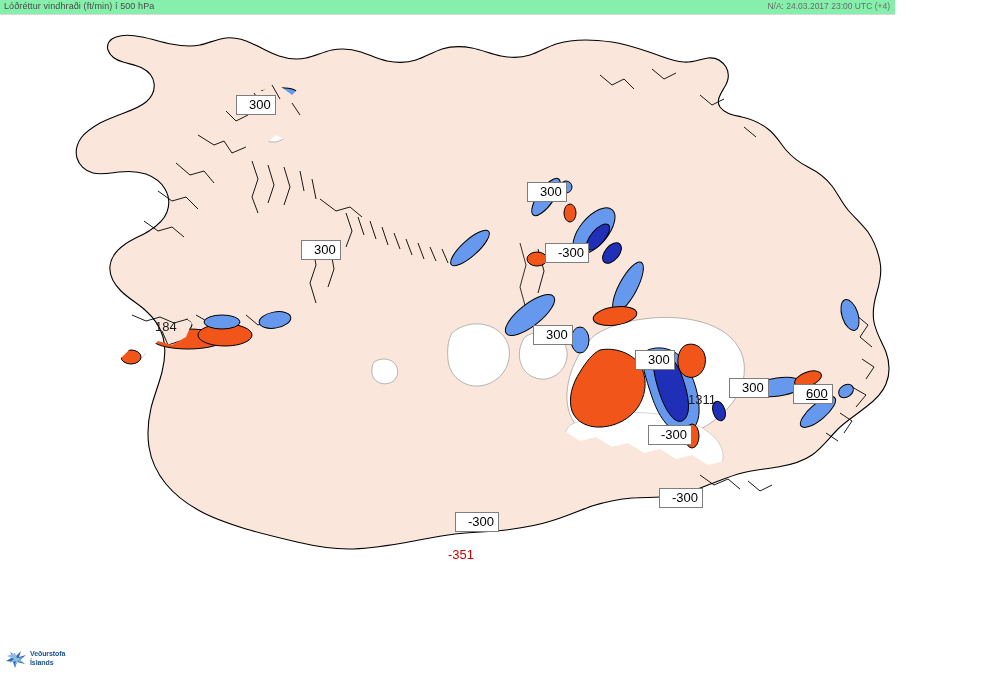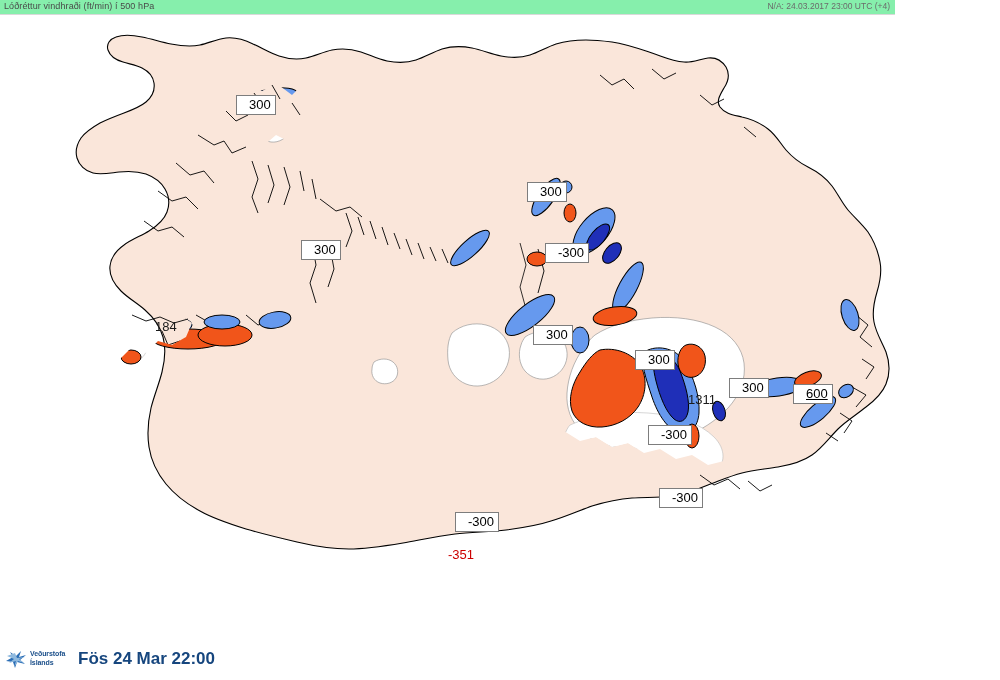--- a/index.html
+++ b/index.html
@@ -296,15 +296,14 @@
     <svg width="24" height="22" viewBox="0 0 24 22">
       <path d="M2,13 L9,9 L6,4 L12,8 L17,3 L15,9 L22,7 L16,12 L21,16 L13,14 L11,20 L9,14 Z" fill="#2a6db5"></path>
       <path d="M3,8 L10,11 L5,15 L12,13 L10,19 L14,13 L20,15 L15,11 L21,9 L13,10 L11,5 Z" fill="#8fb9de"></path>
     </svg>
     <div class="ltxt">
       <span>Veðurstofa</span><br>
       <span>Íslands</span>
     </div>
   </div>
 
-  <div id="stamp">Fös 24 Mar 22:00</div>
 
 </div>
 
 </body></html>

